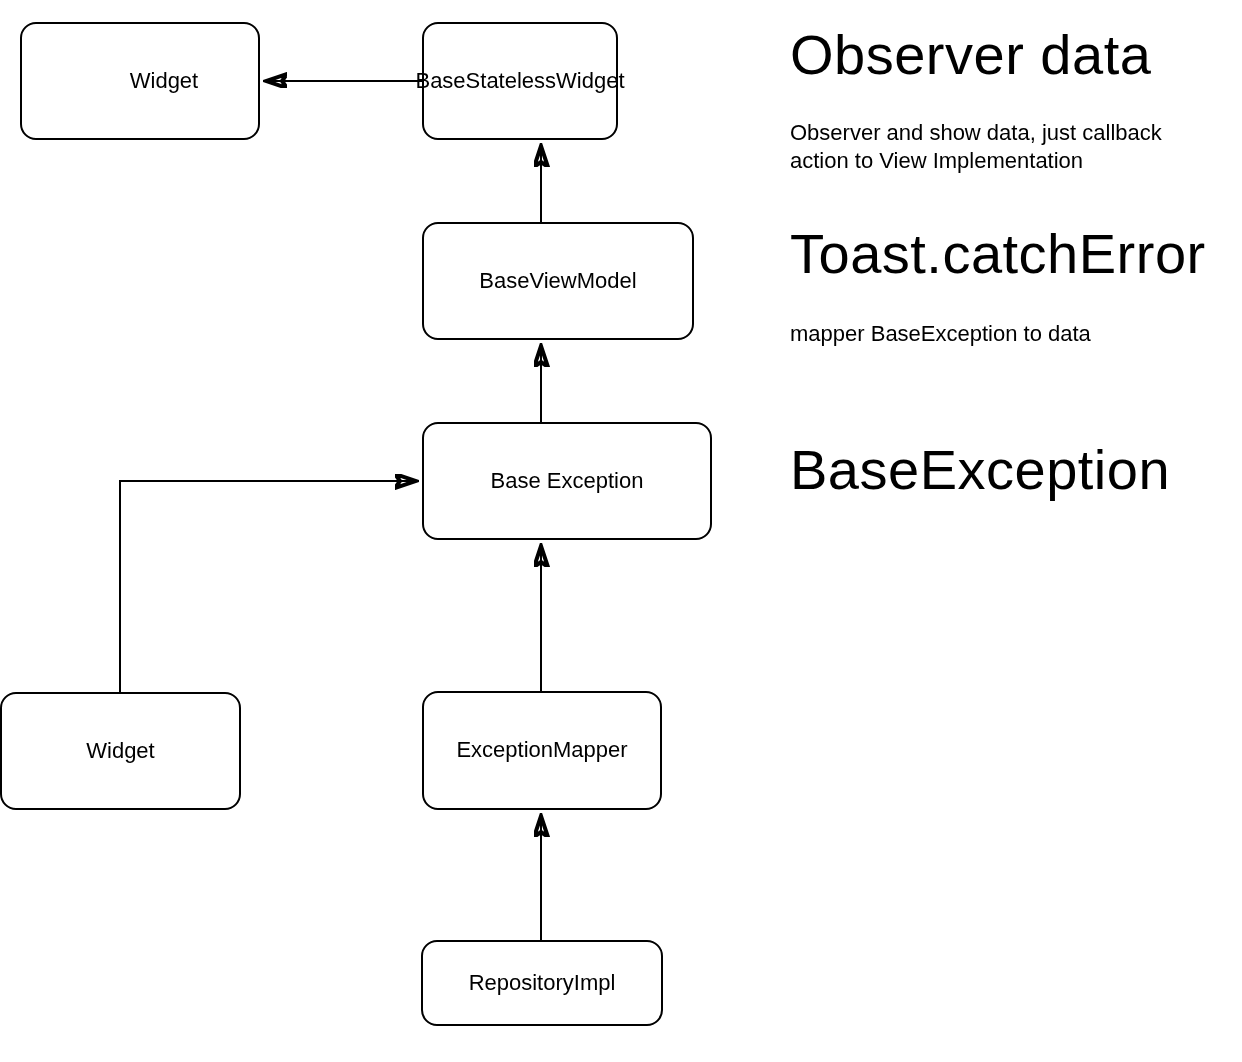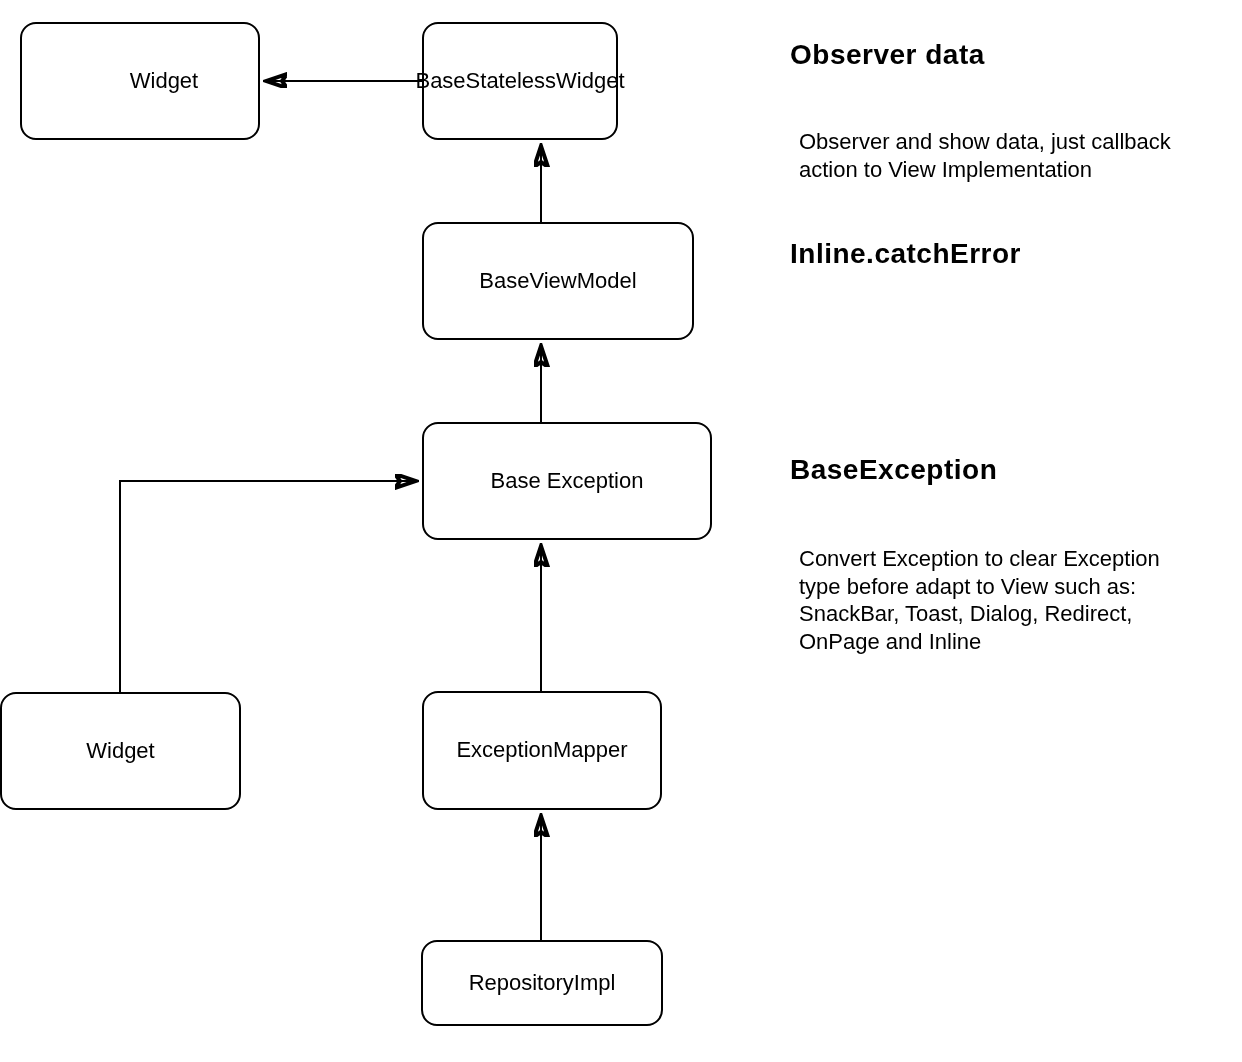--- a/index.html
+++ b/index.html
@@ -53,31 +53,31 @@
     fill: none;
     stroke-miterlimit: 10;
   }
 
   
   .note-title {
     position: absolute;
     left: 790px;
     width: 440px;
     margin: 0;
-    font-size: 28px;
-    font-weight: bold;
+    font-size: 56px;
+    font-weight: normal;
     line-height: 50px;
     letter-spacing: 0.5px;
     white-space: nowrap;
   }
   .note-body {
     position: absolute;
     left: 790px;
     width: 430px;
-    margin: 9px;
+    margin: 0;
     font-size: 22px;
     line-height: 27.5px;
     white-space: pre-line;
   }
   #note-title-0 { top: 30px;  }
   #note-body-0  { top: 119px; }
   #note-title-1 { top: 229px; }
   #note-body-1  { top: 320px; }
   #note-title-2 { top: 445px; }
   #note-body-2  { top: 536px; }
@@ -126,21 +126,18 @@
     <span>ExceptionMapper</span>
   </div>
   <div id="node-repository-impl" class="node">
     <span>RepositoryImpl</span>
   </div>
 
   <h1 id="note-title-0" class="note-title">Observer data</h1>
   <p id="note-body-0" class="note-body">Observer and show data, just callback
 action to View Implementation</p>
 
-  <h1 id="note-title-1" class="note-title">Inline.catchError</h1>
+  <h1 id="note-title-1" class="note-title">Toast.catchError</h1>
+  <p id="note-body-1" class="note-body">mapper BaseException to data</p>
 
   <h1 id="note-title-2" class="note-title">BaseException</h1>
-  <p id="note-body-2" class="note-body">Convert Exception to clear Exception
-type before adapt to View such as:
-SnackBar, Toast, Dialog, Redirect,
-OnPage and Inline</p>
 
 </div>
 
 </body></html>

